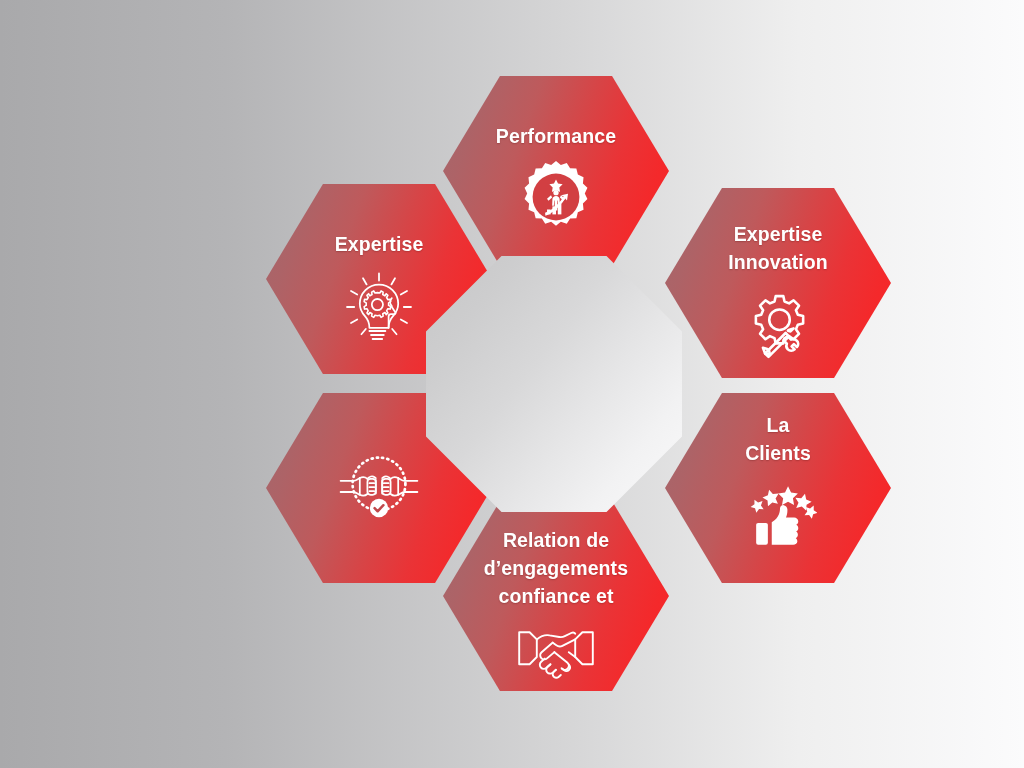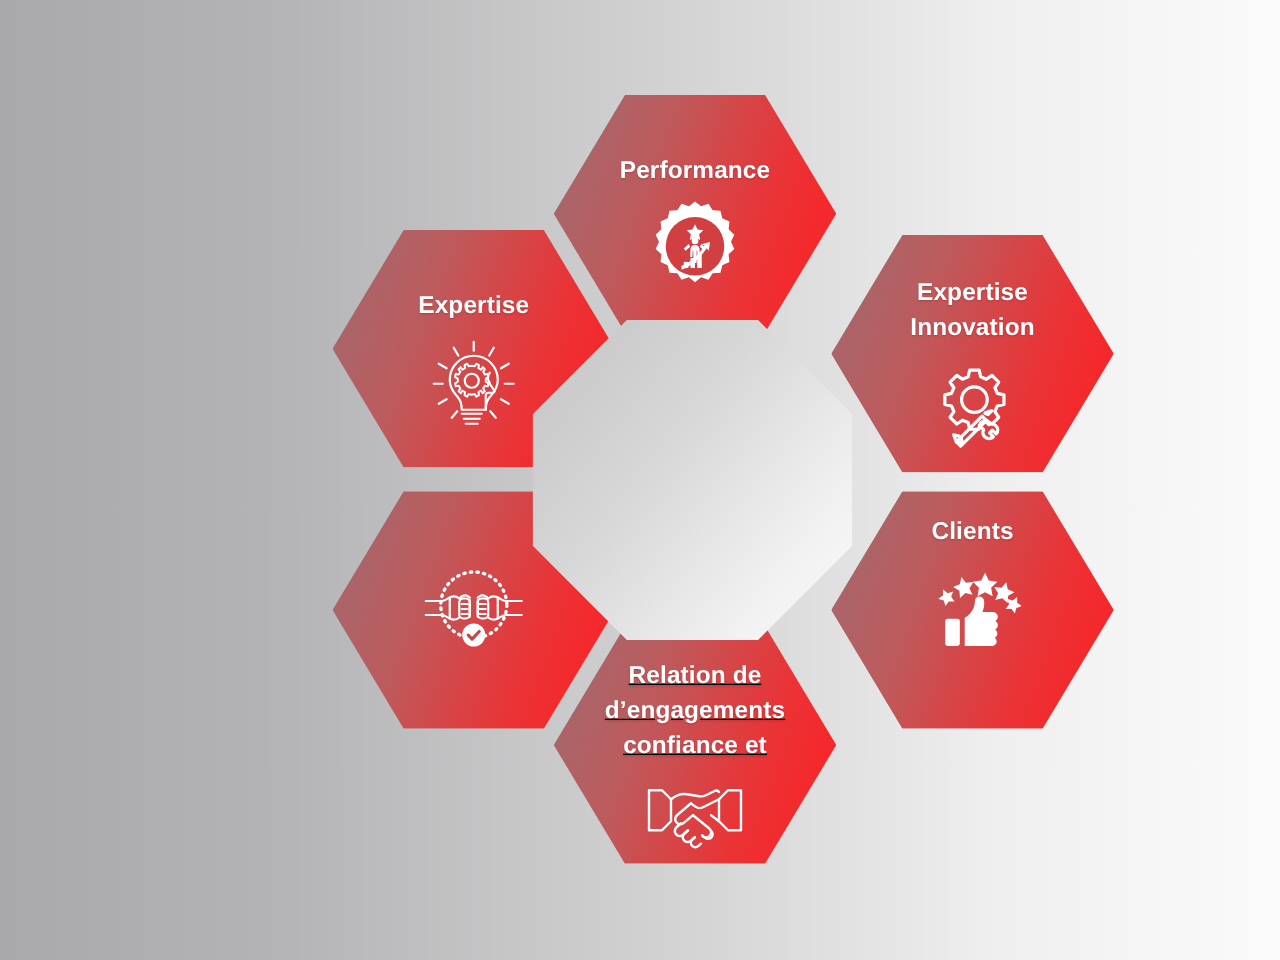--- a/index.html
+++ b/index.html
@@ -68,21 +68,21 @@
   #hex-relation         { left: 399px; top: 501px; }
   #hex-partenariats     { left: 222px; top: 393px; }
   #hex-innovation       { left: 222px; top: 184px; }
 
   
   #hex-performance .hex-inner  { padding-top: 46px; }
   #hex-innovation .hex-inner   { padding-top: 46px; }
   #hex-partenariats .hex-inner { padding-top: 46px; }
   #hex-expertise .hex-inner    { padding-top: 32px; }
   #hex-satisfaction .hex-inner { padding-top: 18px; }
-  #hex-relation .hex-inner     { padding-top: 25px; text-decoration: underline; }
+  #hex-relation .hex-inner     { padding-top: 25px; }
 
   #hex-performance .hex-icon   { margin-top: 8px; }
   #hex-innovation .hex-icon    { margin-top: 10px; }
   #hex-partenariats .hex-icon  { margin-top: 6px; }
   #hex-expertise .hex-icon     { margin-top: 10px; }
   #hex-satisfaction .hex-icon  { margin-top: 6px; }
   #hex-relation .hex-icon      { margin-top: 4px; }
 
   #hex-satisfaction .hex-title { width: 140px; }
   #hex-expertise .hex-title    { width: 150px; }
@@ -147,20 +147,21 @@
             <path d="M74.5 70.5 c-2.0 -2.0 -5.0 -2.4 -7.4 -1.2 l-4.6 -4.6 -5.4 5.4 4.6 4.6 c-1.2 2.4 -0.8 5.4 1.2 7.4 2.5 2.5 6.5 2.5 9.0 0 l-4.0 -4.0 3.0 -3.0 4.0 4.0 c2.4 -2.5 2.2 -6.3 -0.4 -8.6z"></path>
           </g>
         </svg>
       </div>
     </div>
   </div>
 
   <div class="hex" id="hex-satisfaction">
     <div class="hex-inner">
       <div class="hex-title">
+        <div>La</div>
         <div>Clients</div>
       </div>
       <div class="hex-icon">
         <svg viewBox="0 0 100 84" width="78" height="66" aria-hidden="true">
           <g fill="#ffffff">
             <g transform="translate(12,30) rotate(-26) scale(0.62)">
               <path d="M14 0 l4.2 8.6 9.5 1.4 -6.9 6.7 1.6 9.4 -8.4 -4.4 -8.4 4.4 1.6 -9.4 -6.9 -6.7 9.5 -1.4z"></path>
             </g>
             <g transform="translate(28,16) rotate(-14) scale(0.78)">
               <path d="M14 0 l4.2 8.6 9.5 1.4 -6.9 6.7 1.6 9.4 -8.4 -4.4 -8.4 4.4 1.6 -9.4 -6.9 -6.7 9.5 -1.4z"></path>

